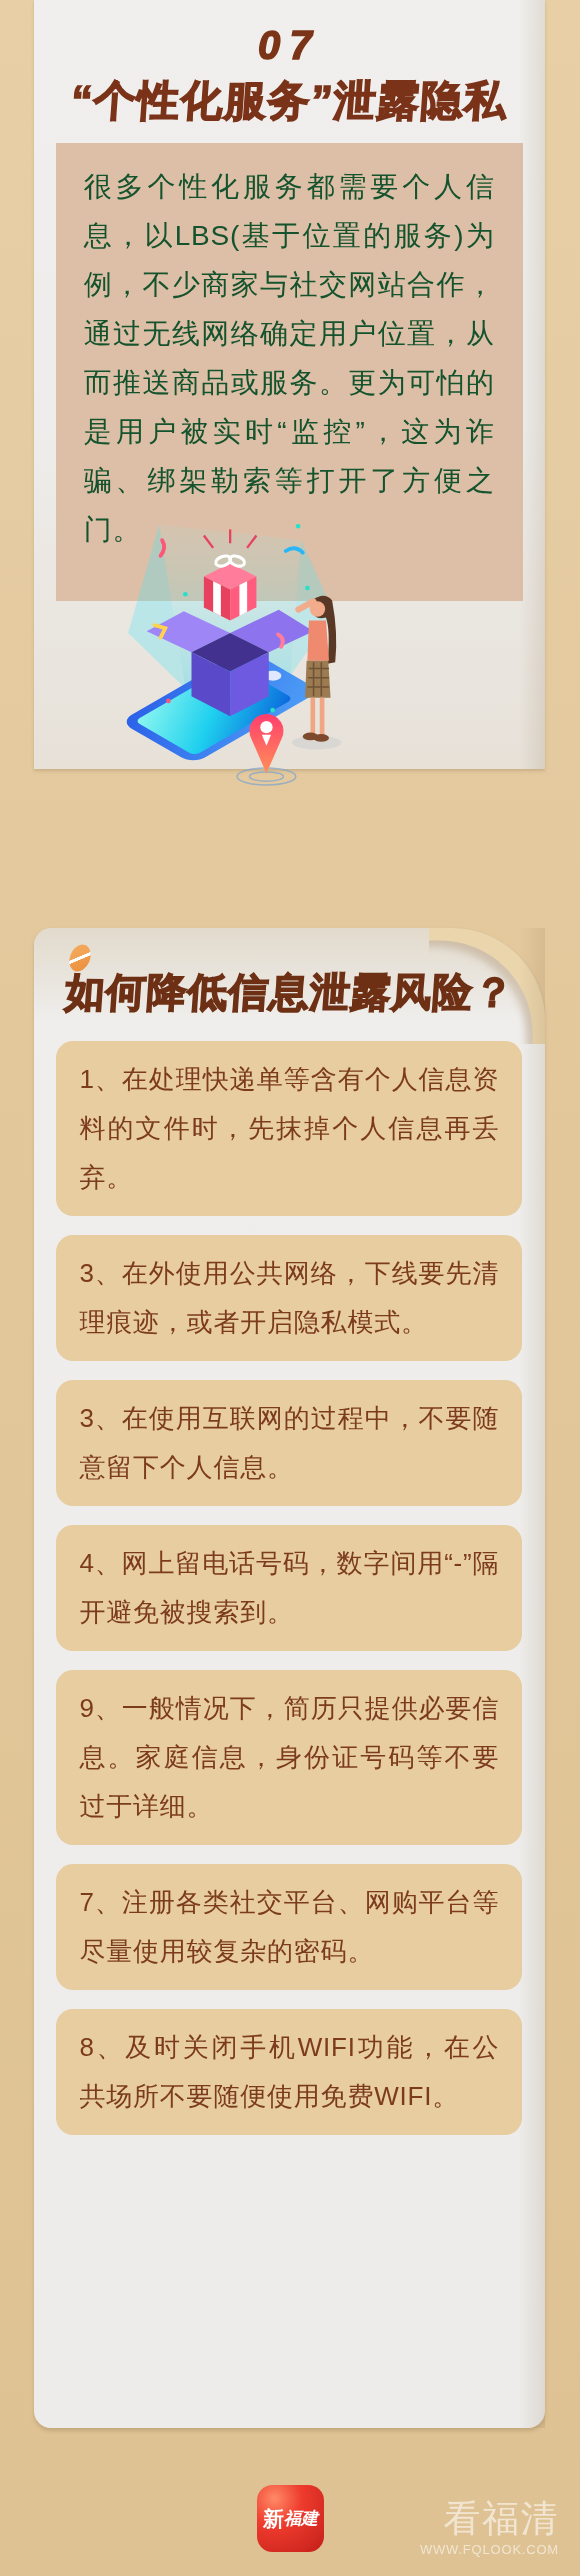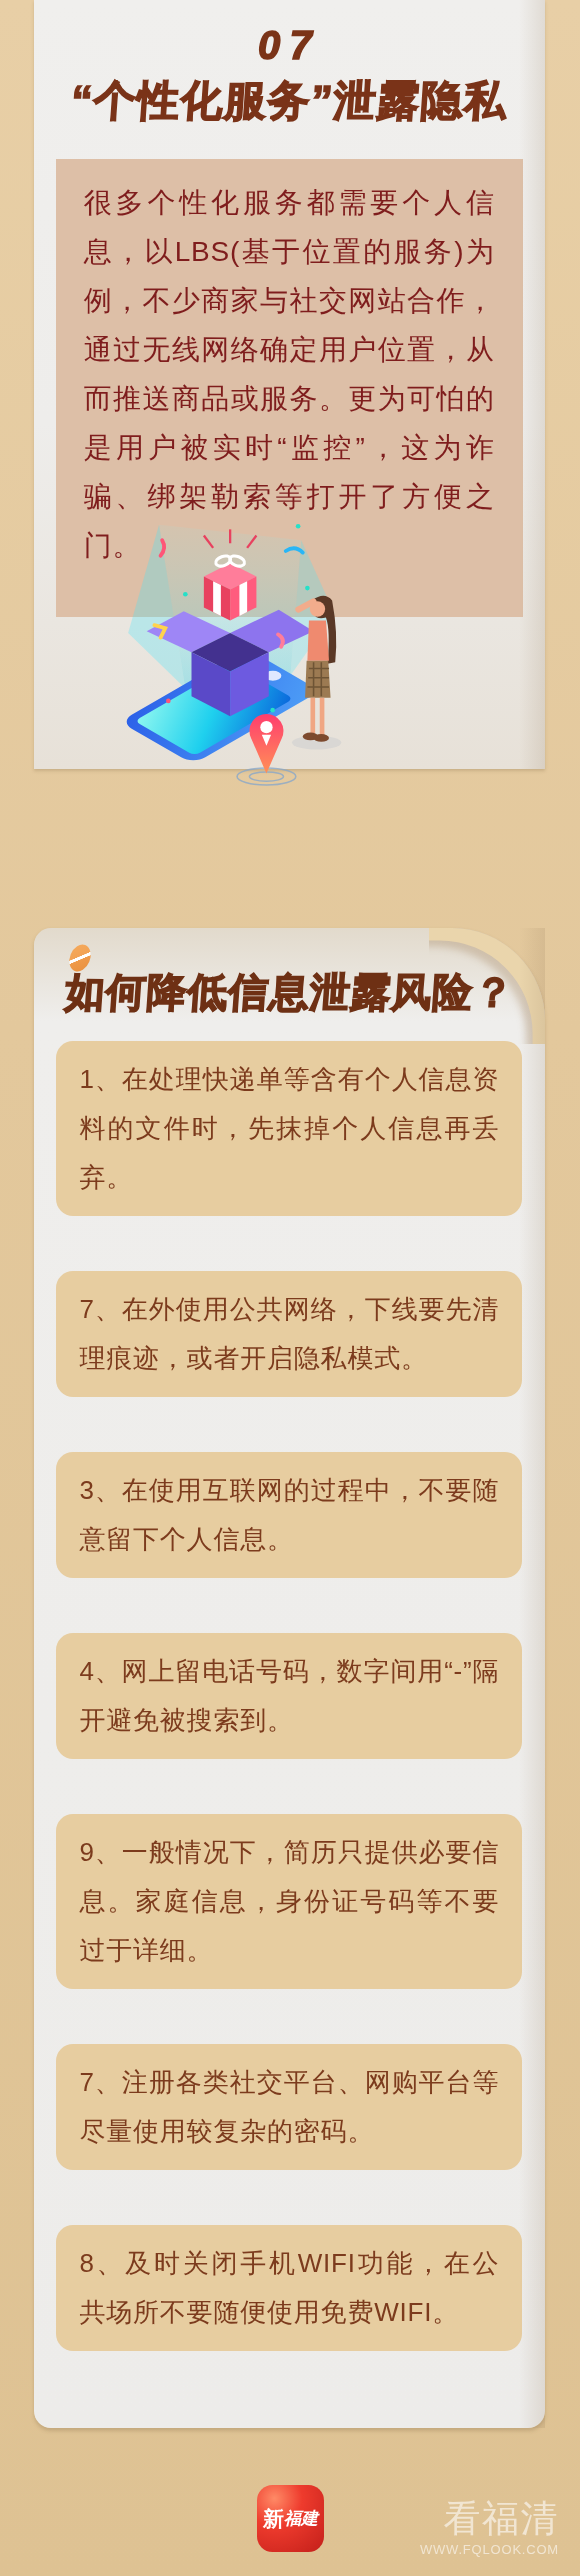--- a/index.html
+++ b/index.html
@@ -35,39 +35,39 @@
     position:absolute;top:23px;left:0;width:100%;text-align:center;
     font-size:40px;font-weight:900;font-style:italic;letter-spacing:9.3px;
     color:#7b3418;-webkit-text-stroke:1.5px #7b3418;
   }
   .title1{
     position:absolute;top:73px;left:0;width:100%;text-align:center;
     font-size:42px;font-weight:900;color:#7a3318;transform:skewX(-4deg);
     -webkit-text-stroke:1.5px #7a3318;letter-spacing:1.5px;white-space:nowrap;
   }
   .intro-card{
-    position:absolute;left:21.7px;top:159px;width:467px;height:458px;
+    position:absolute;left:21.7px;top:143px;width:467px;height:458px;
     background:#ddbfa7;box-sizing:border-box;padding:18.6px 28px;
-    font-size:28px;line-height:49px;color:#7f1d1d;text-align:justify;
+    font-size:28px;line-height:49px;color:#14532d;text-align:justify;
     letter-spacing:0.8px;
   }
   .illu{position:absolute;left:80px;top:517px;}
   .bean{
     position:absolute;left:36px;top:15.5px;width:20px;height:28px;
     background:linear-gradient(135deg,#f5ab5e 0%,#f2a254 45%,#ffffff 46%,#ffffff 54%,#ef9a4a 55%,#e88f3e 100%);
     border-radius:50%;transform:rotate(22deg);
   }
   .heading2{
     position:absolute;top:37px;left:0;width:100%;text-align:center;
     font-size:40px;font-weight:900;color:#6e3014;transform:skewX(-4deg);
     -webkit-text-stroke:1.5px #6e3014;letter-spacing:0.8px;white-space:nowrap;
   }
   .tips{
     position:absolute;left:22.4px;top:113px;width:466px;
-    display:flex;flex-direction:column;gap:55px;
+    display:flex;flex-direction:column;gap:19px;
   }
   .tip-card{
     background:#e7cda0;border-radius:17px;box-sizing:border-box;
     padding:14px 23px;font-size:26px;line-height:49px;color:#7c3b1d;
     text-align:justify;letter-spacing:0.8px;
   }
   .app-icon{
     position:absolute;left:257px;top:2485px;width:67px;height:67px;
     border-radius:15.5px;
     background:radial-gradient(circle at 26% 20%,#ff8a66 0%,#ee3b2d 38%,#c31f1a 100%);
@@ -184,21 +184,21 @@
     </g>
   </svg>
 </div>
 
 <div class="paper paper2">
   <div class="curl"></div>
   <div class="bean"></div>
   <div class="heading2">如何降低信息泄露风险？</div>
   <div class="tips">
       <div class="tip-card">1、在处理快递单等含有个人信息资料的文件时，先抹掉个人信息再丢弃。</div>
-      <div class="tip-card">7、在外使用公共网络，下线要先清理痕迹，或者开启隐私模式。</div>
+      <div class="tip-card">3、在外使用公共网络，下线要先清理痕迹，或者开启隐私模式。</div>
       <div class="tip-card">3、在使用互联网的过程中，不要随意留下个人信息。</div>
       <div class="tip-card">4、网上留电话号码，数字间用“-”隔开避免被搜索到。</div>
       <div class="tip-card">9、一般情况下，简历只提供必要信息。家庭信息，身份证号码等不要过于详细。</div>
       <div class="tip-card">7、注册各类社交平台、网购平台等尽量使用较复杂的密码。</div>
       <div class="tip-card">8、及时关闭手机WIFI功能，在公共场所不要随便使用免费WIFI。</div>
     </div>
 </div>
 
 <div class="app-icon">
   <span class="b">新</span>

